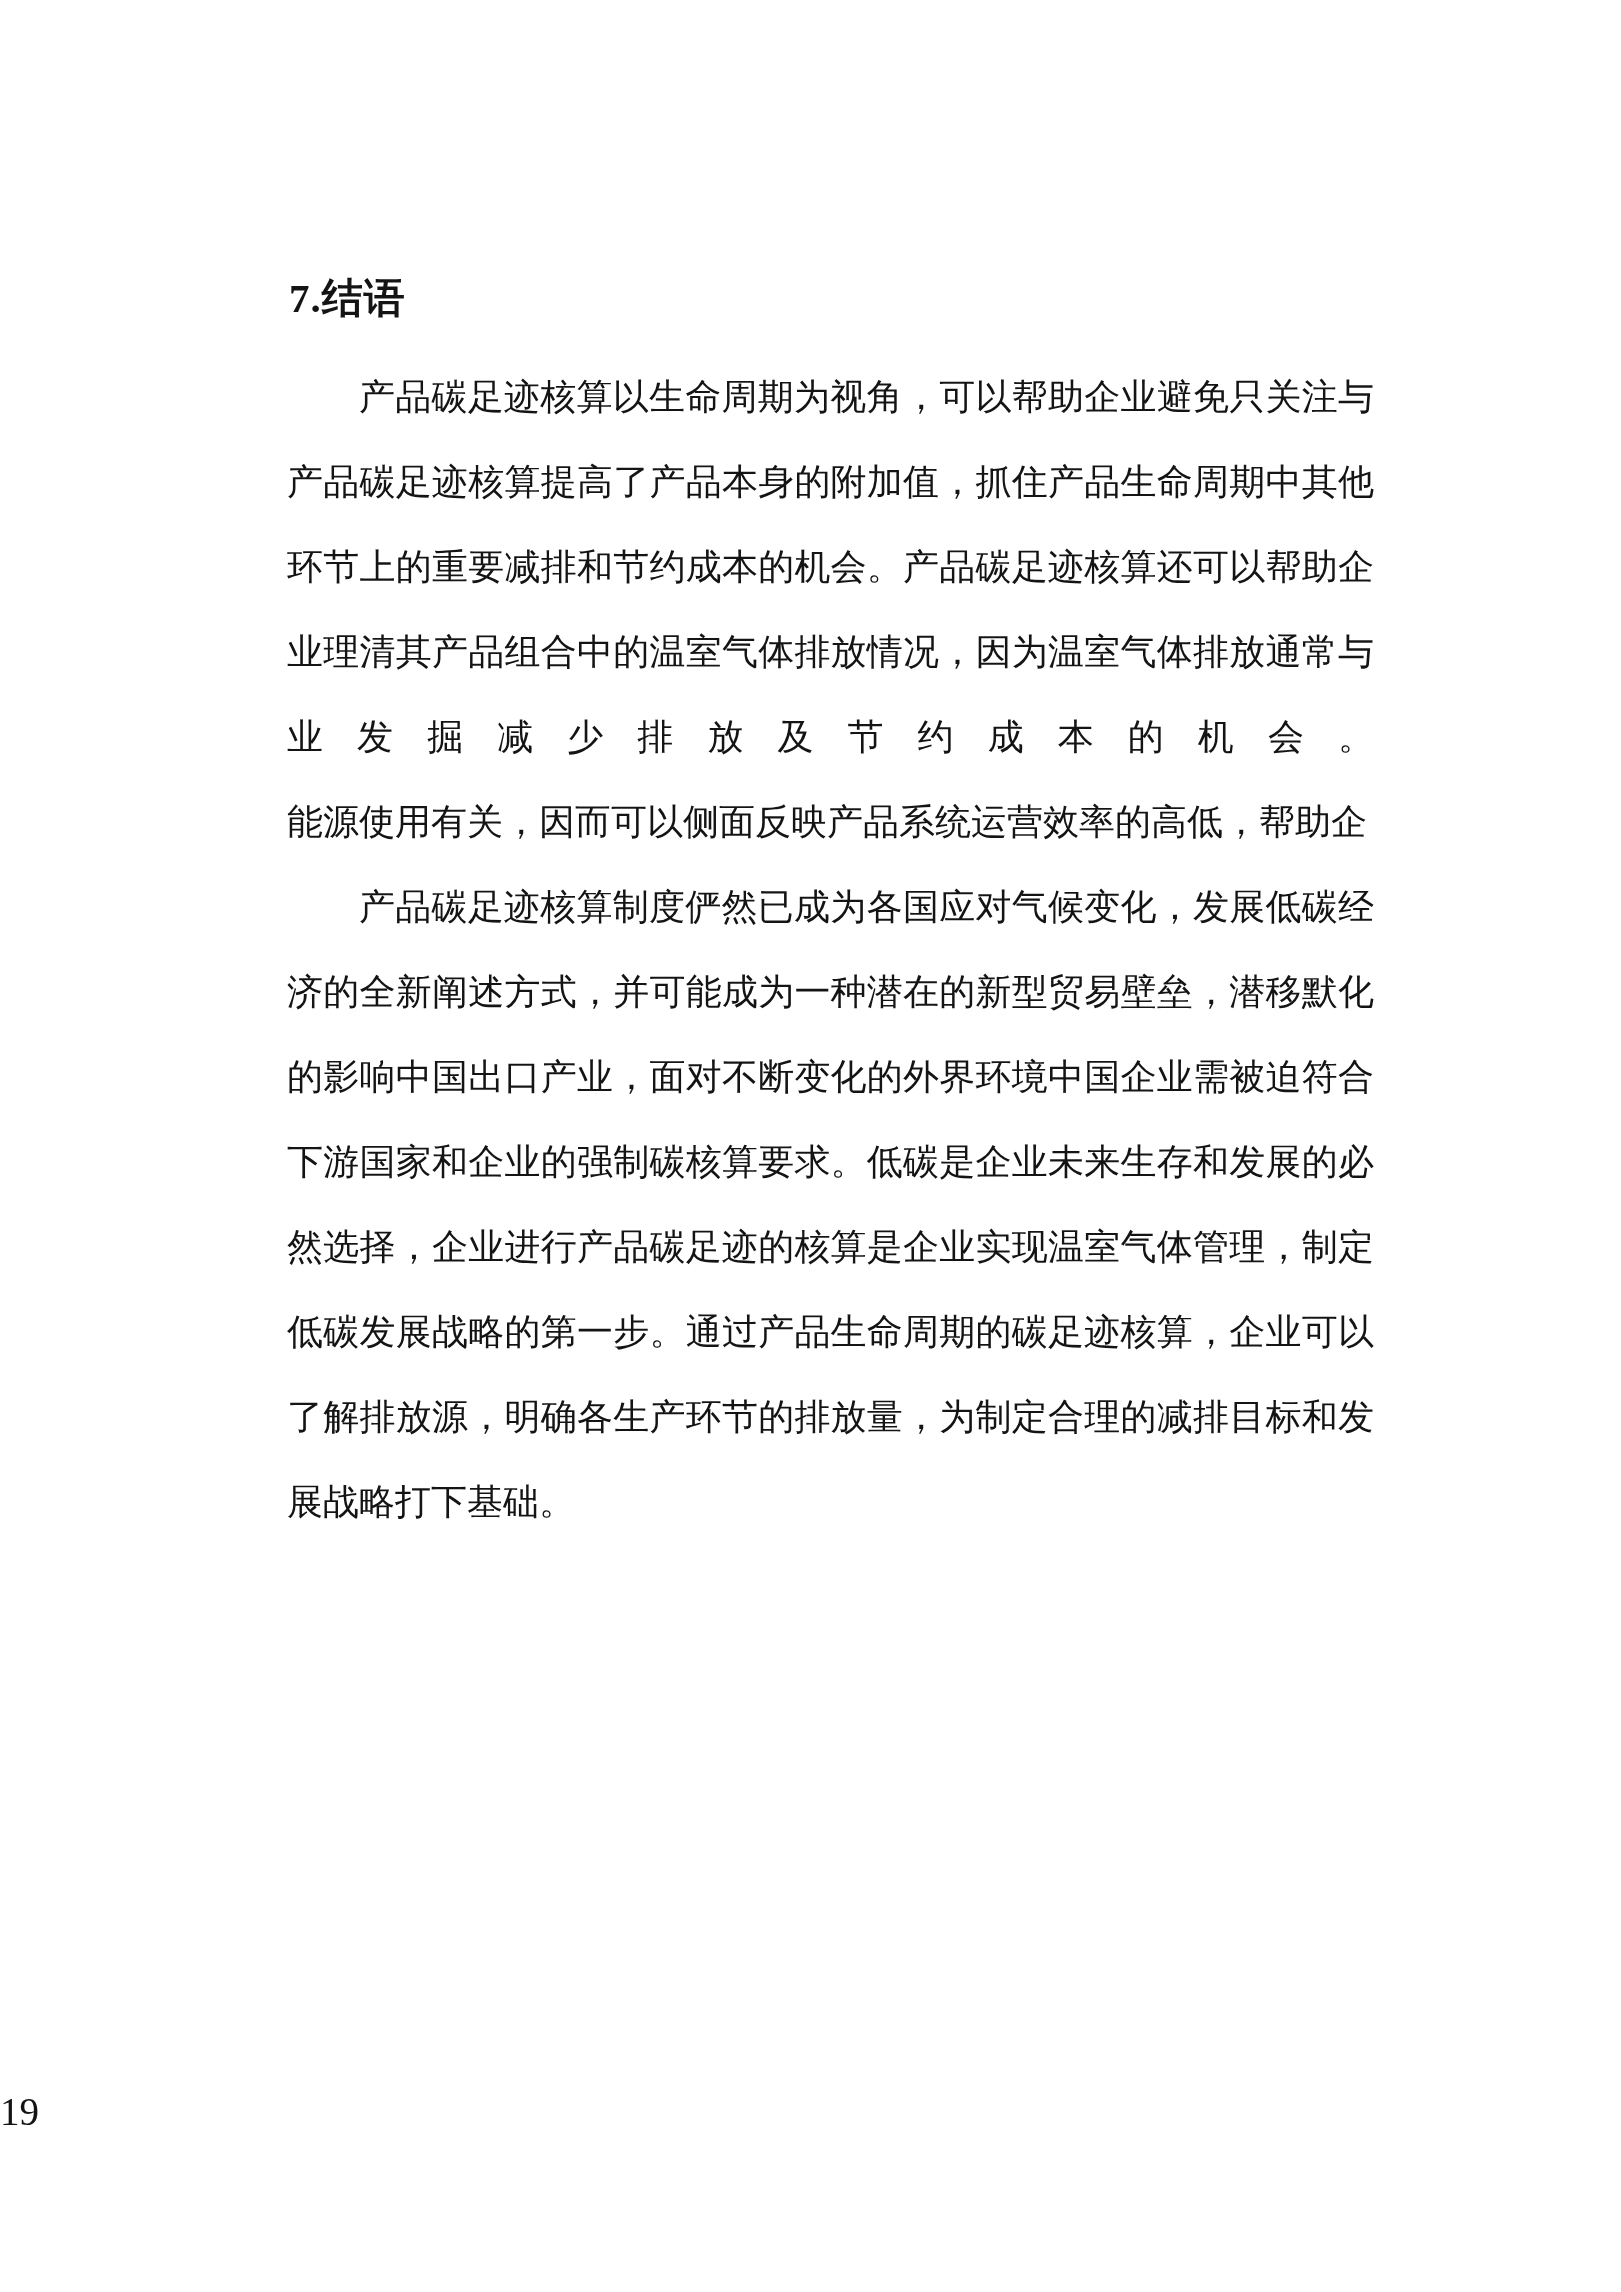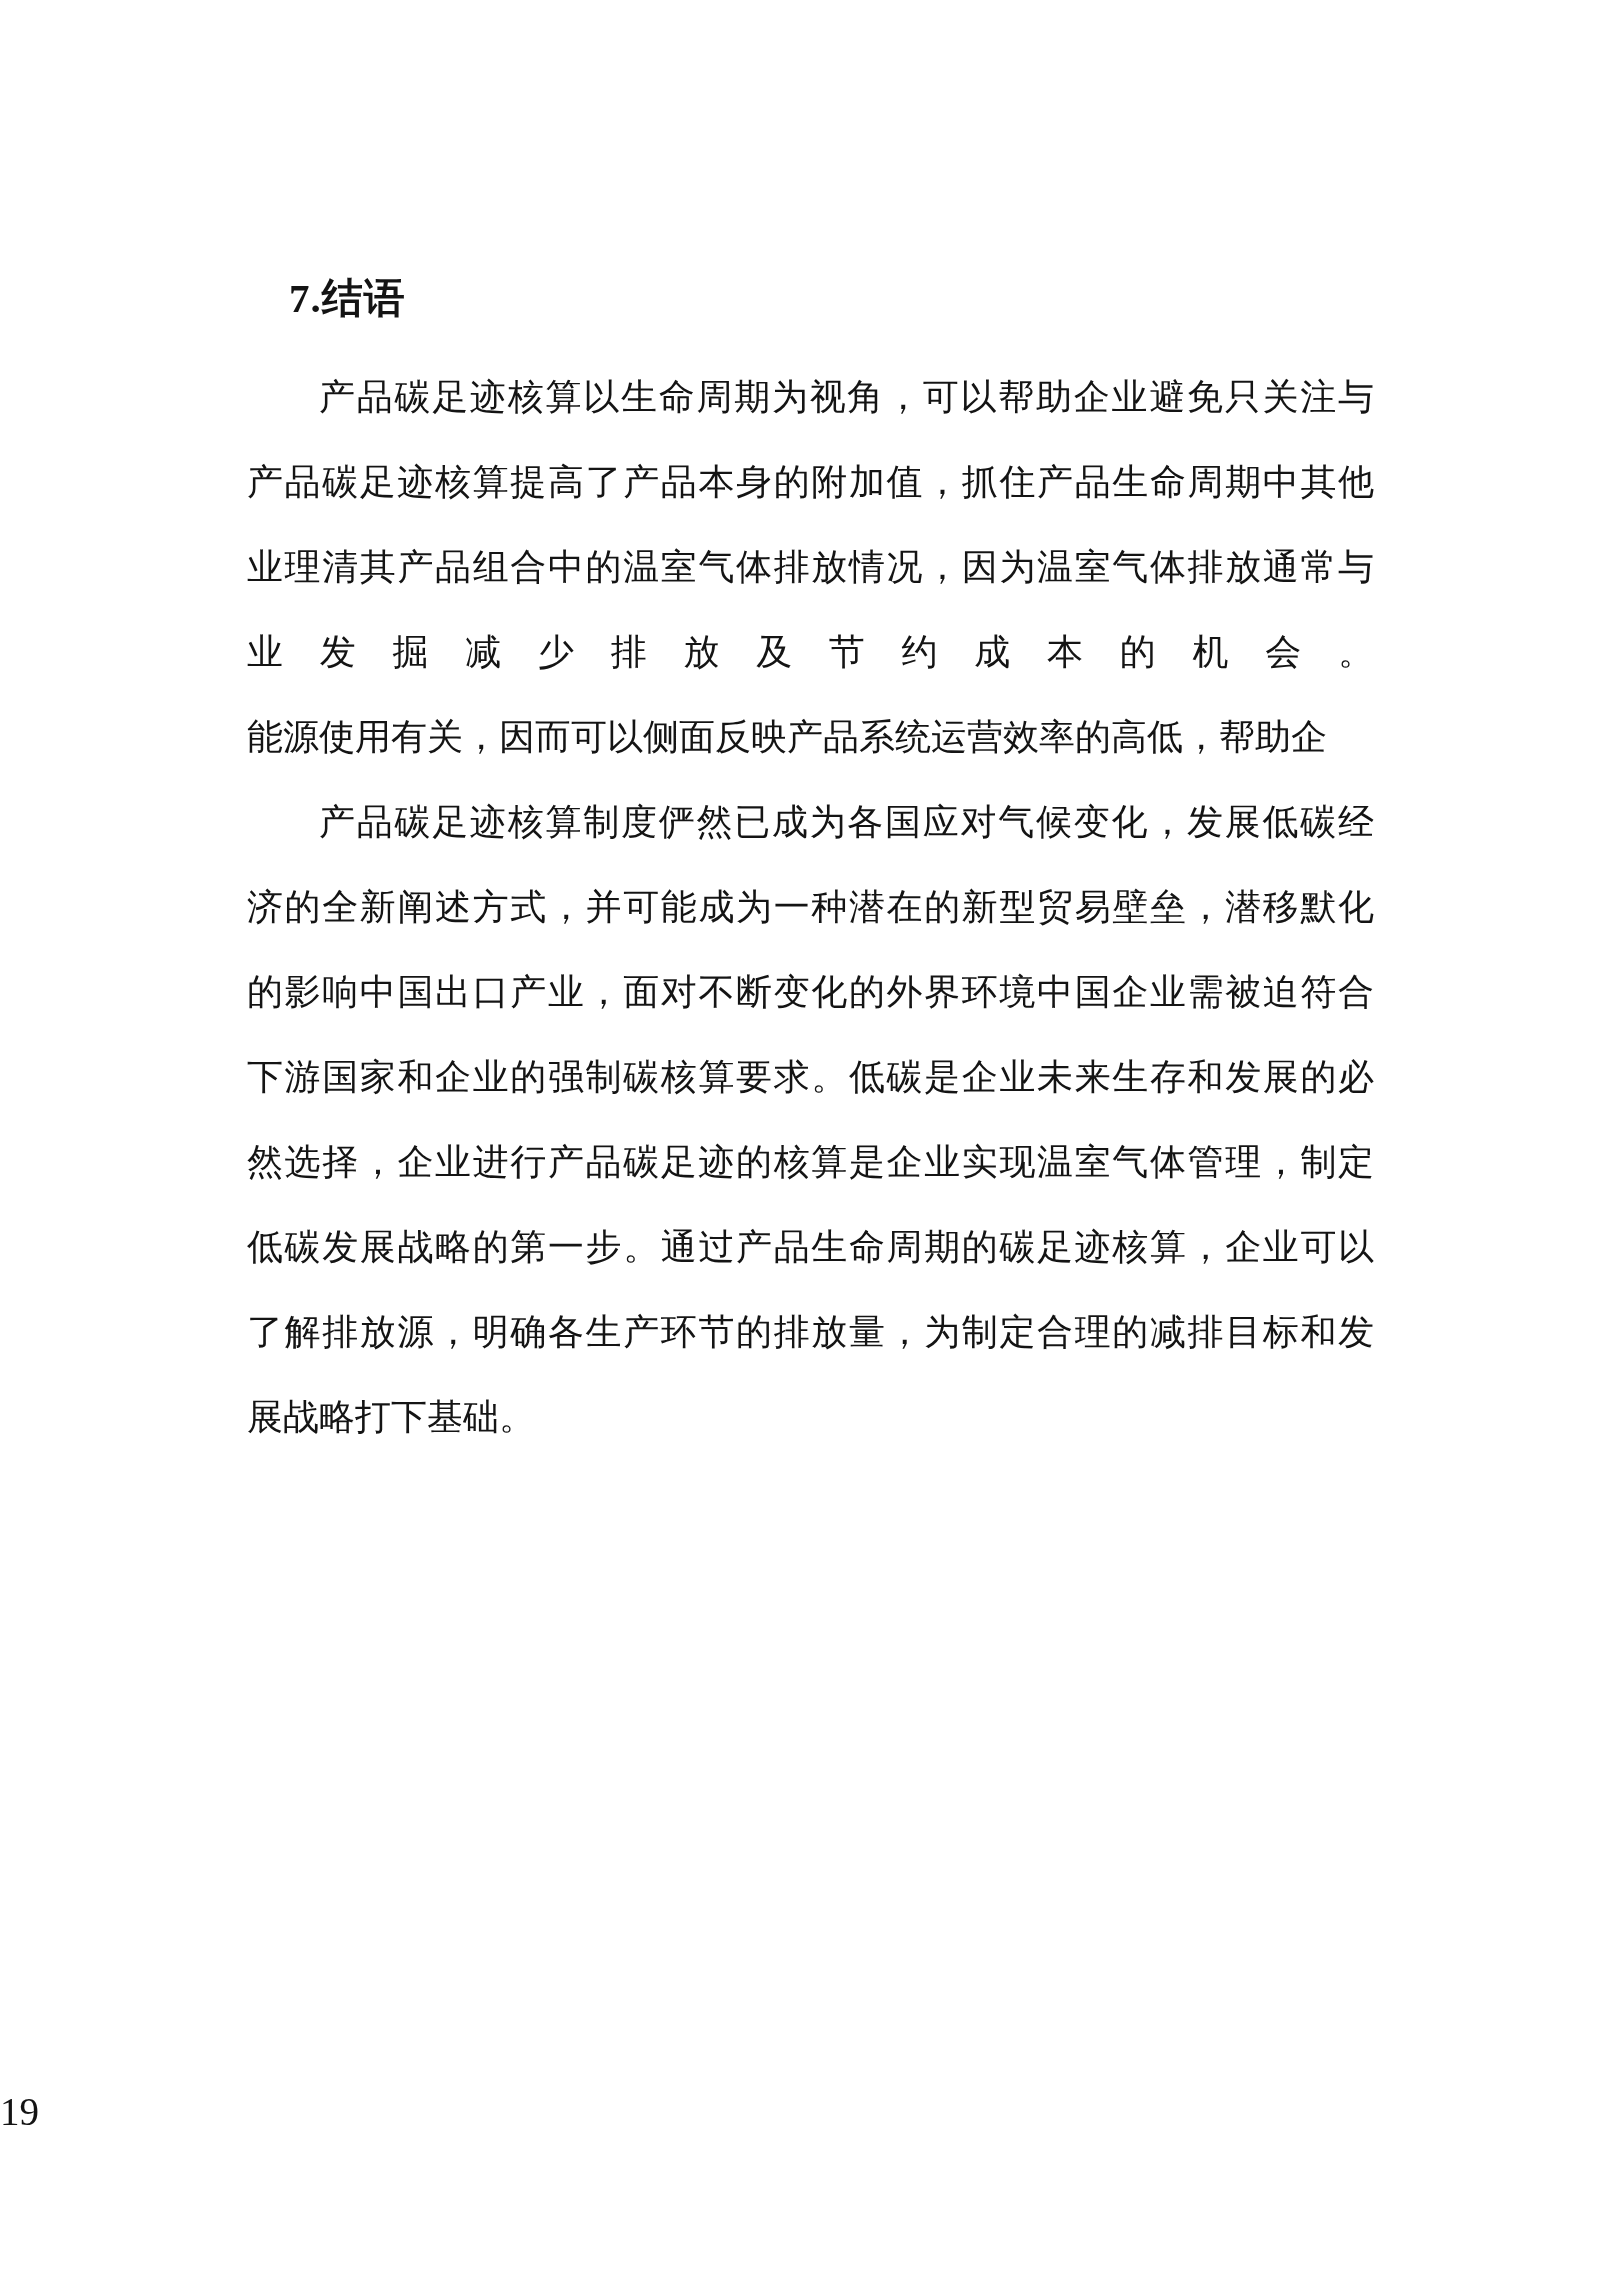--- a/index.html
+++ b/index.html
@@ -40,20 +40,21 @@
     line-height: 85px;
   }
   .para {
     margin: 0;
     padding: 0;
   }
   .line {
     text-align: justify;
     text-align-last: justify;
     white-space: nowrap;
+    margin-left: 40px;
   }
   .para .line:first-child {
     text-indent: 2em;
   }
   .para .line:last-child {
     text-align-last: left;
   }
   .page-number {
     position: absolute;
     top: 2092px;
@@ -66,20 +67,21 @@
 </head>
 <body>
 
 <div class="page">
   <h1 class="heading">7.结语</h1>
 
   <div class="content">
       <div class="para">
         <div class="line">产品碳足迹核算以生命周期为视角，可以帮助企业避免只关注与</div>
         <div class="line">产品碳足迹核算提高了产品本身的附加值，抓住产品生命周期中其他</div>
+        <div class="line">环节上的重要减排和节约成本的机会。产品碳足迹核算还可以帮助企</div>
         <div class="line">业理清其产品组合中的温室气体排放情况，因为温室气体排放通常与</div>
         <div class="line">业发掘减少排放及节约成本的机会。</div>
         <div class="line">能源使用有关，因而可以侧面反映产品系统运营效率的高低，帮助企</div>
       </div>
       <div class="para">
         <div class="line">产品碳足迹核算制度俨然已成为各国应对气候变化，发展低碳经</div>
         <div class="line">济的全新阐述方式，并可能成为一种潜在的新型贸易壁垒，潜移默化</div>
         <div class="line">的影响中国出口产业，面对不断变化的外界环境中国企业需被迫符合</div>
         <div class="line">下游国家和企业的强制碳核算要求。低碳是企业未来生存和发展的必</div>
         <div class="line">然选择，企业进行产品碳足迹的核算是企业实现温室气体管理，制定</div>

